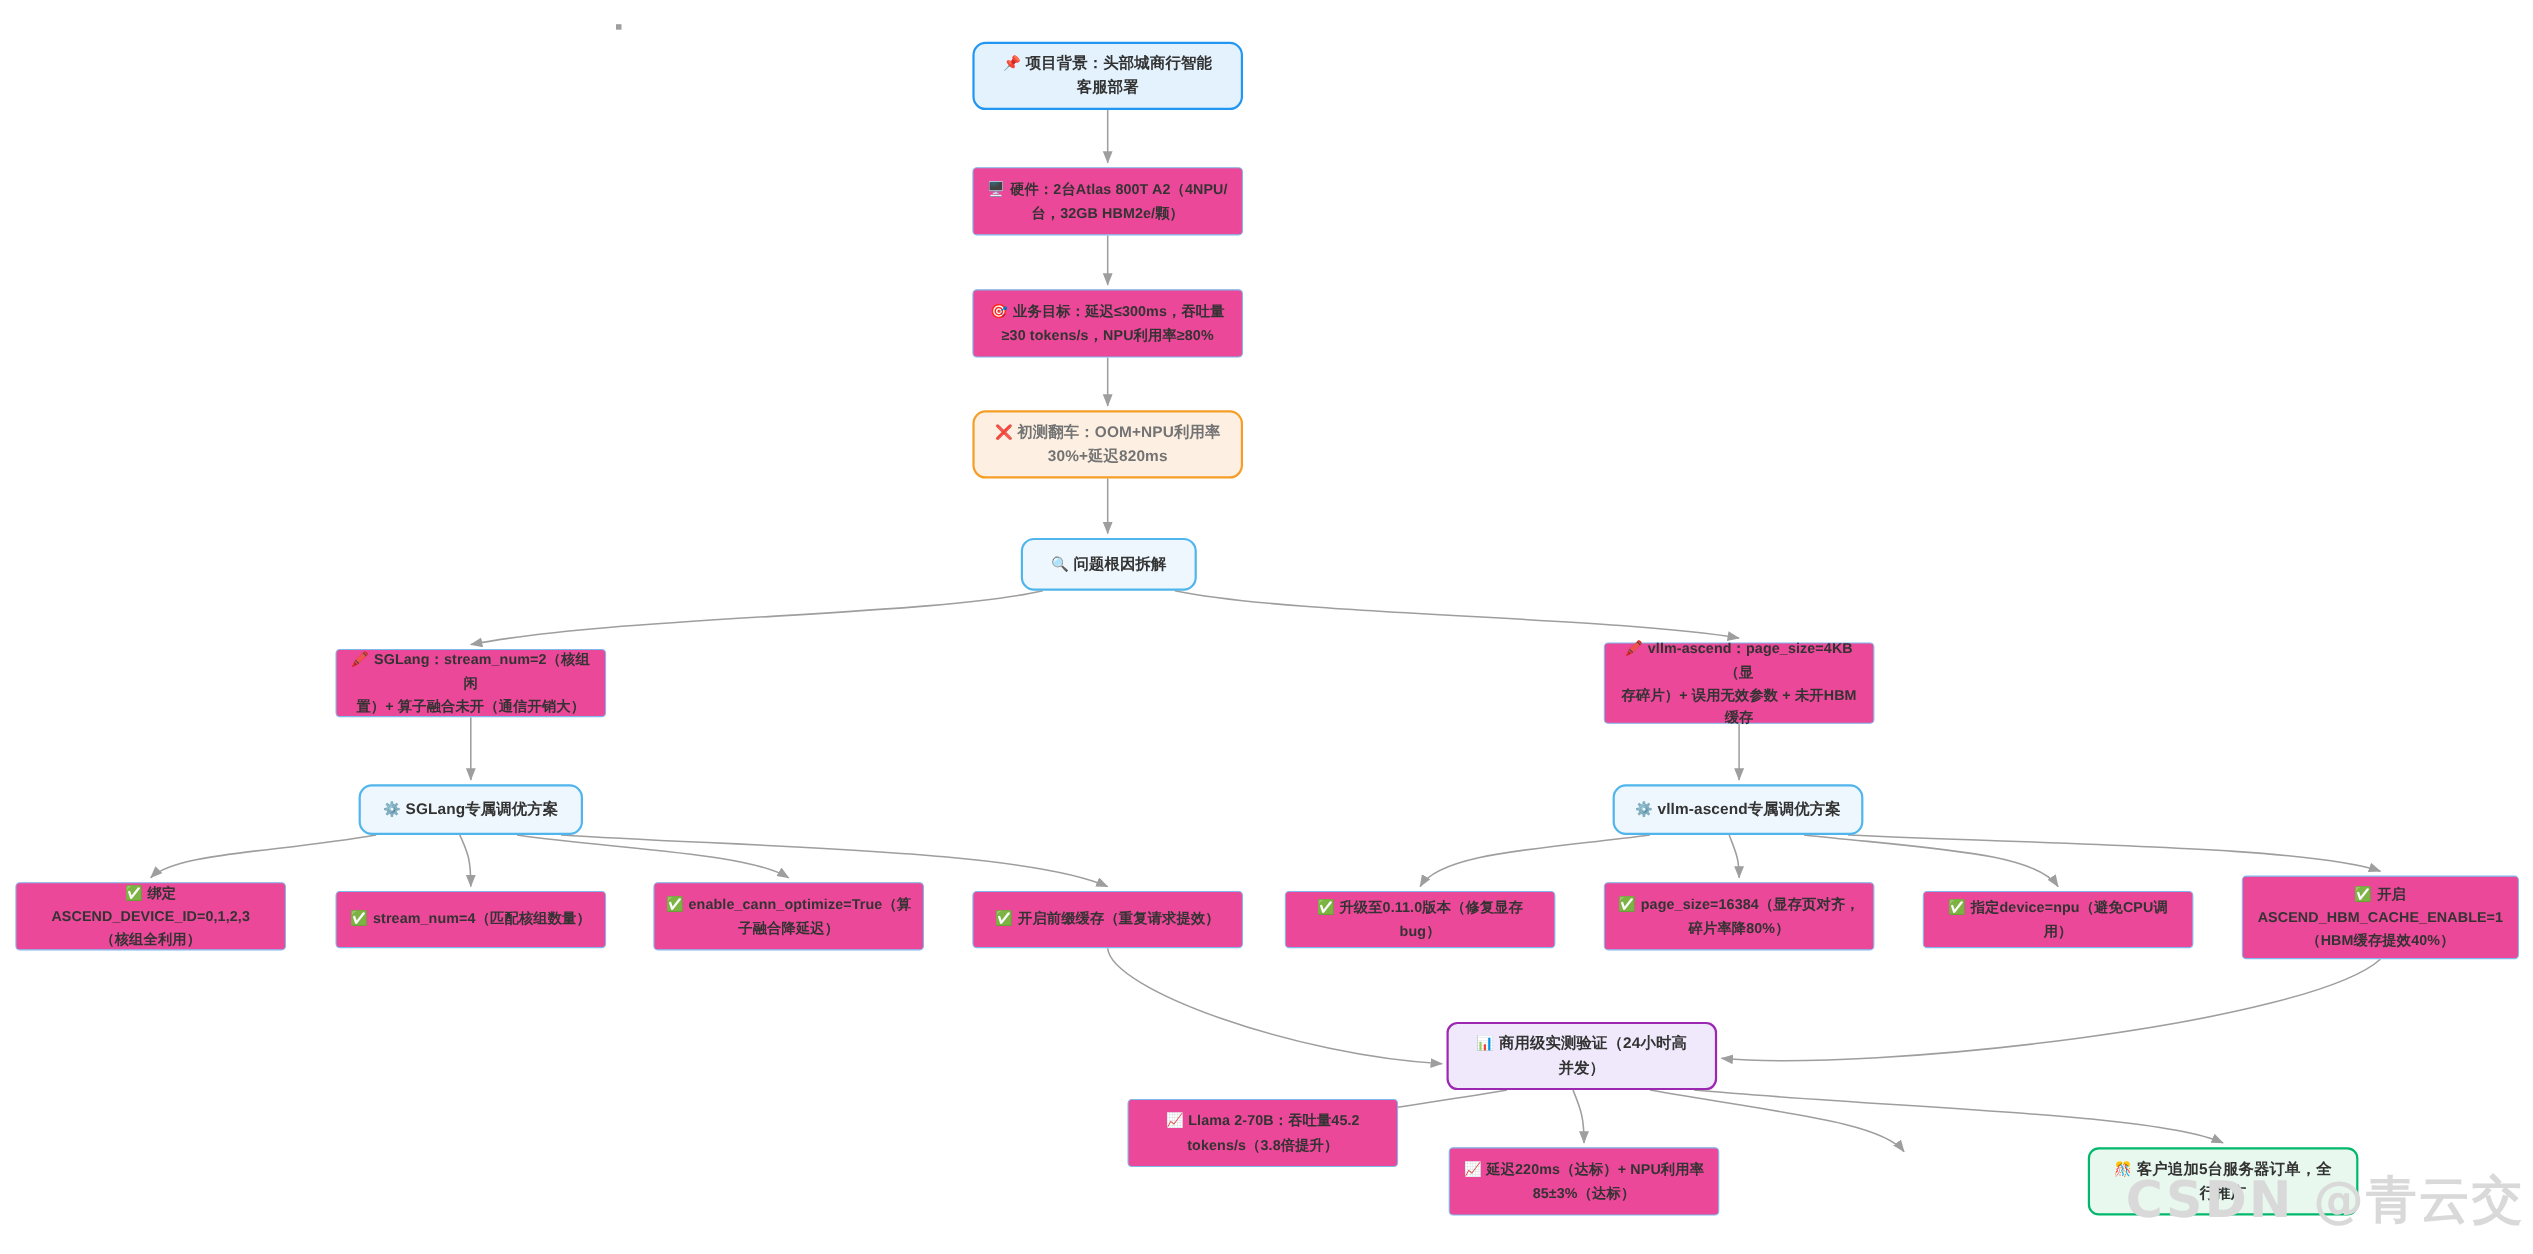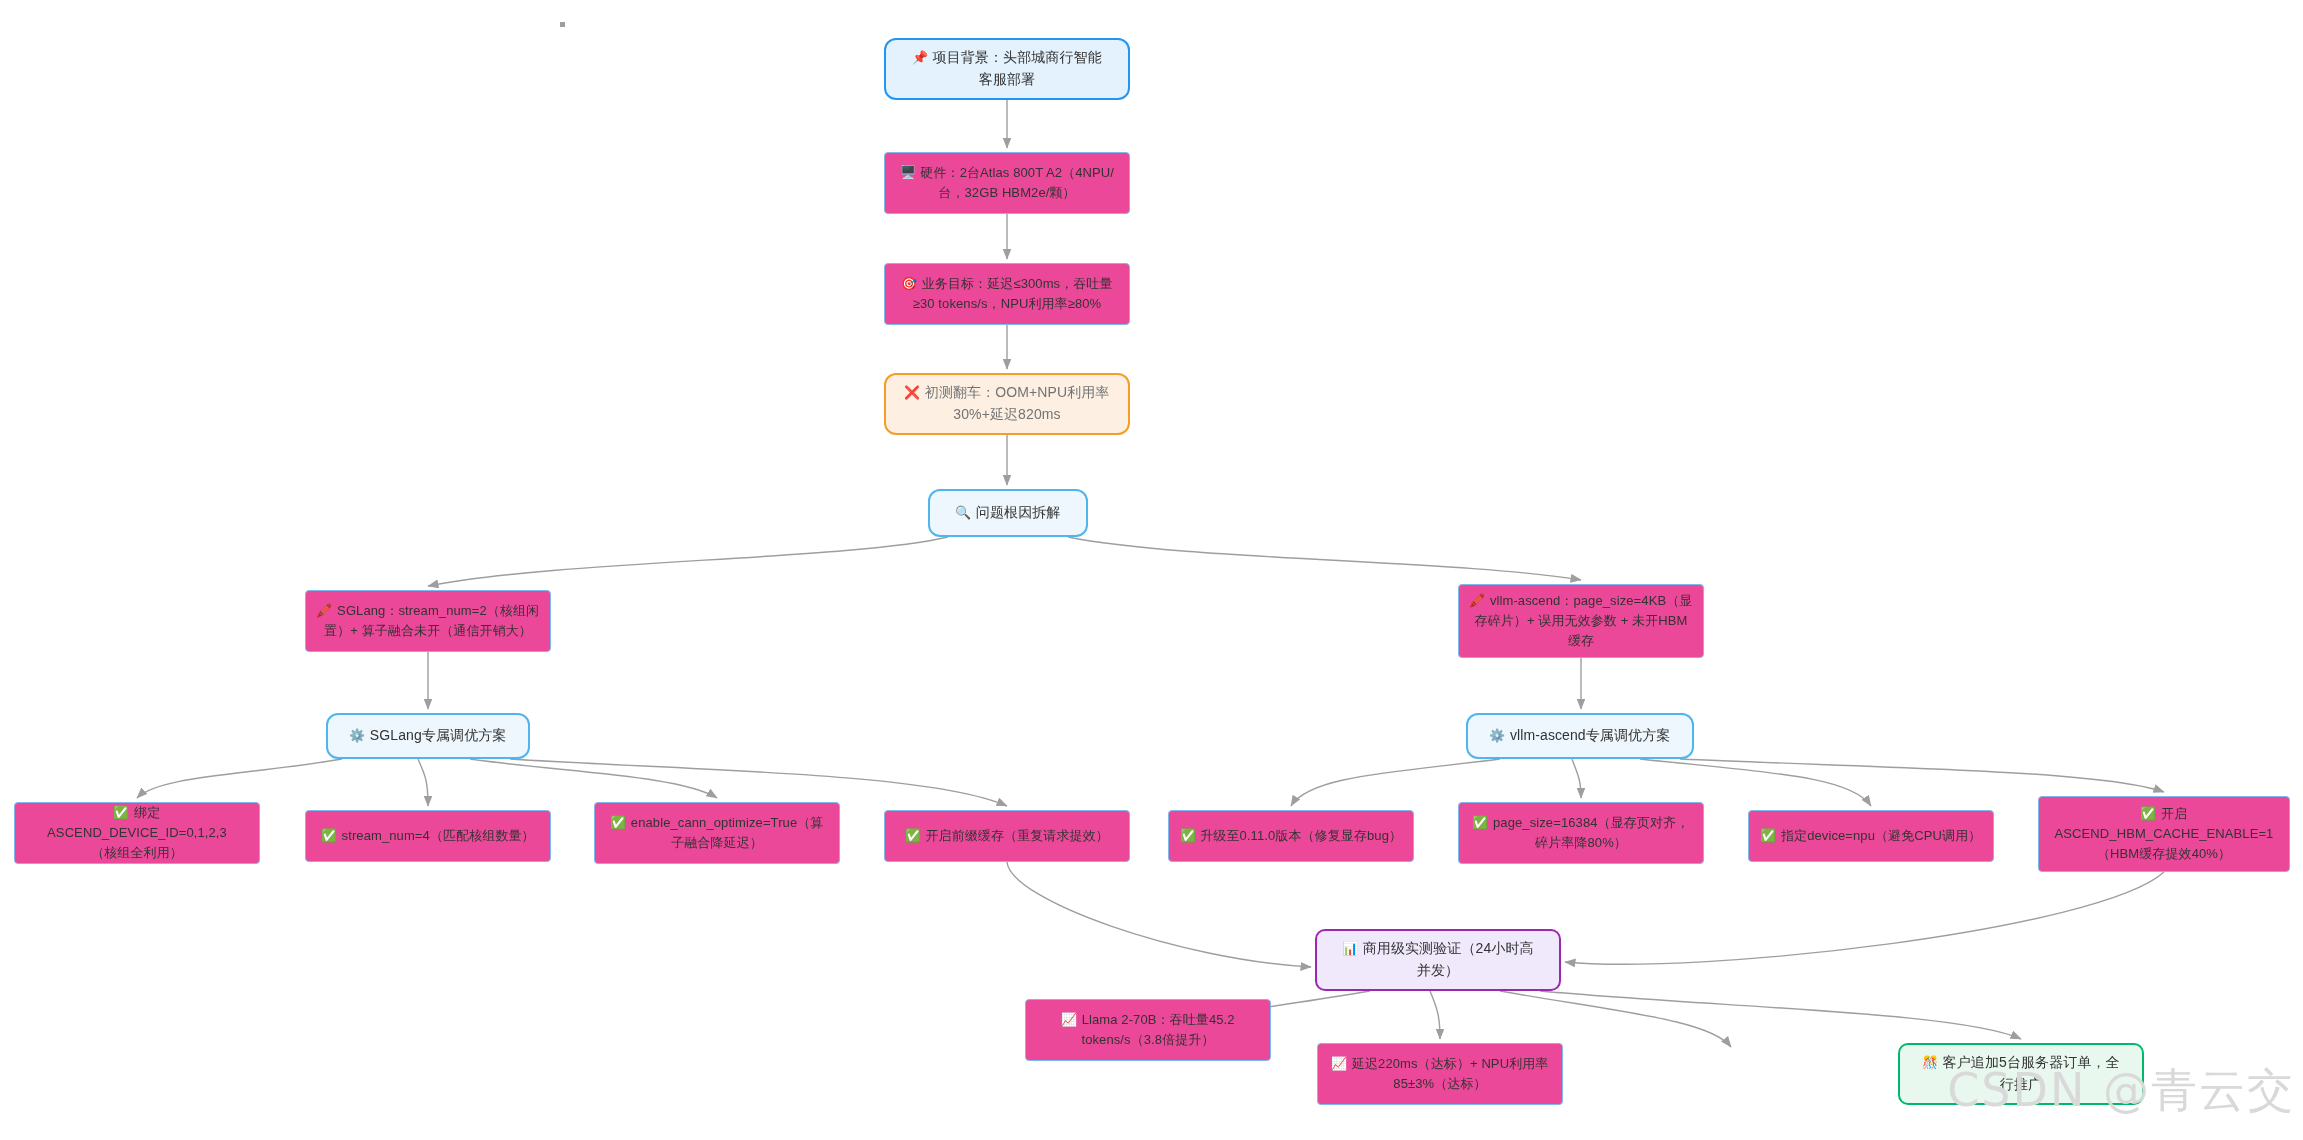--- a/index.html
+++ b/index.html
@@ -9,20 +9,21 @@
   }
   body {
     font-family: "Liberation Sans", "DejaVu Sans", sans-serif;
   }
   #canvas {
     position: relative;
     width: 2303px;
     height: 1140px;
     background: #ffffff;
     overflow: hidden;
+    font-weight: bold;
   }
   svg.edges {
     position: absolute;
     left: 0;
     top: 0;
     width: 2303px;
     height: 1140px;
     pointer-events: none;
   }
   .node {

